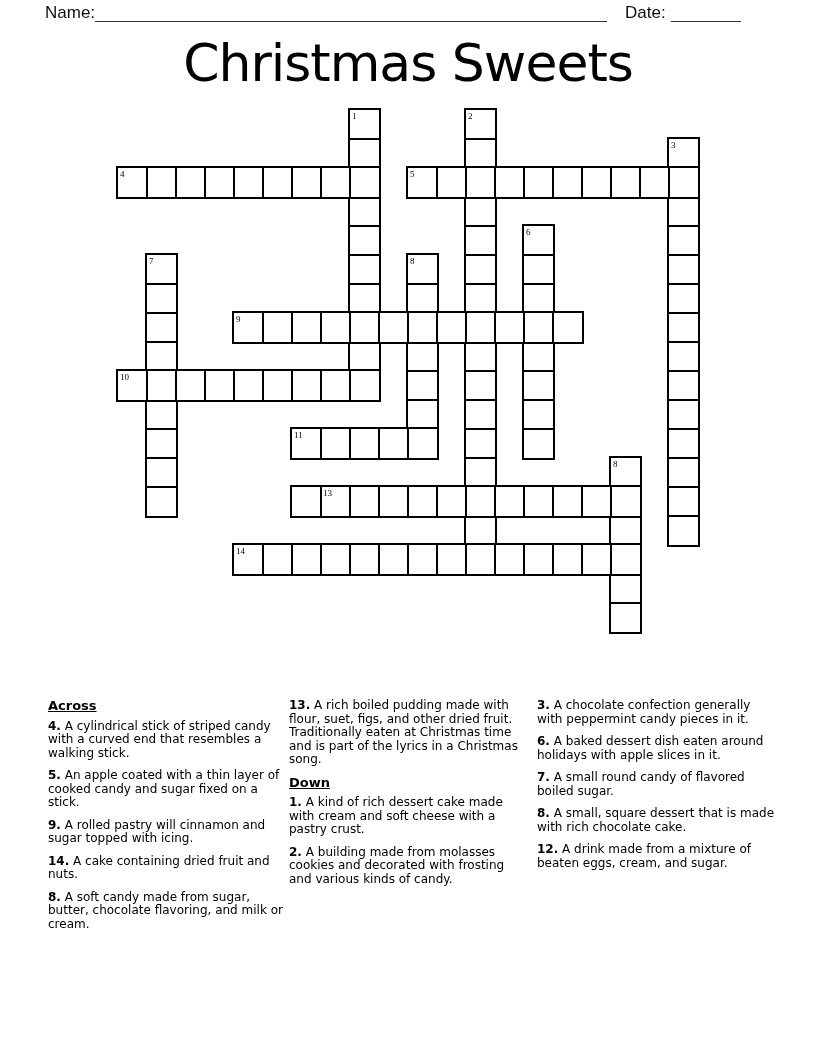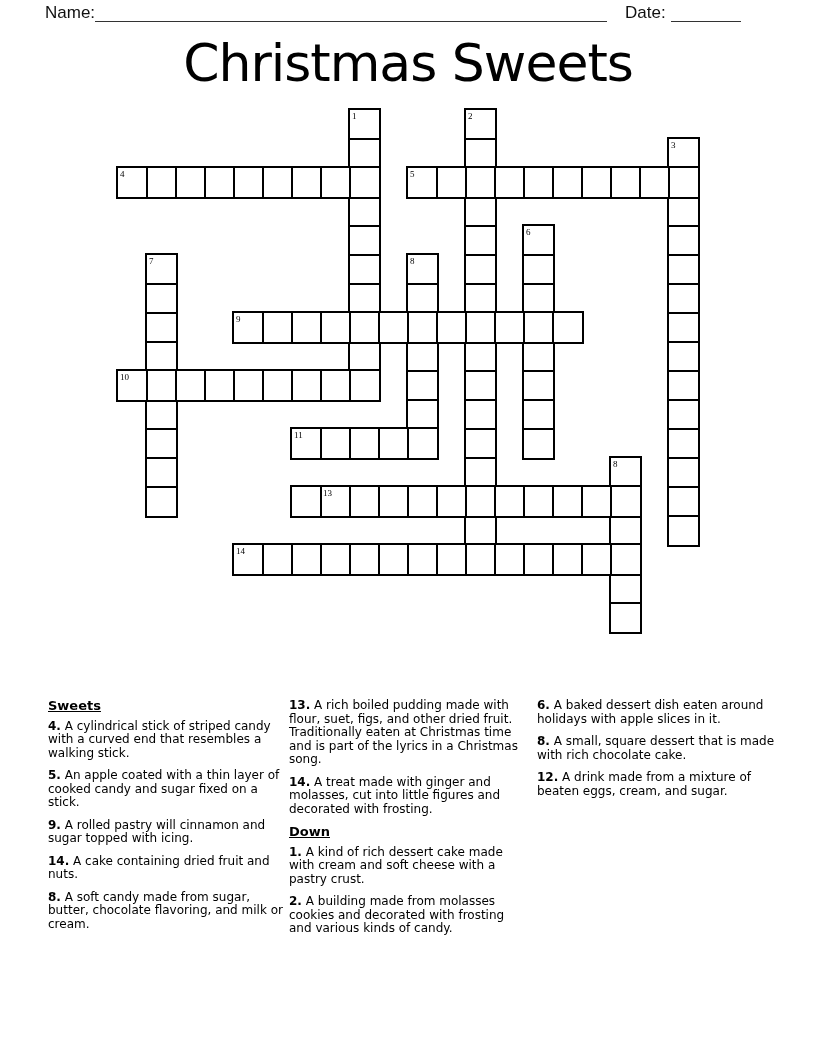--- a/index.html
+++ b/index.html
@@ -214,33 +214,34 @@
       <span class="cellnum" style="left: 408px; top: 255px;">8</span>
       <span class="cellnum" style="left: 234px; top: 313px;">9</span>
       <span class="cellnum" style="left: 118px; top: 371px;">10</span>
       <span class="cellnum" style="left: 292px; top: 429px;">11</span>
       <span class="cellnum" style="left: 611px; top: 458px;">8</span>
       <span class="cellnum" style="left: 292px; top: 487px; padding-left: 31px;">13</span>
       <span class="cellnum" style="left: 234px; top: 545px;">14</span>
     </div>
 
   <div id="clue-col-1" class="clue-col">
-      <div class="clue-heading">Sweets</div>
+      <div class="clue-heading">Across</div>
       <div class="clue"><b>4.</b> A cylindrical stick of striped candy with a curved end that resembles a walking stick.</div>
       <div class="clue"><b>5.</b> An apple coated with a thin layer of cooked candy and sugar fixed on a stick.</div>
       <div class="clue"><b>9.</b> A rolled pastry will cinnamon and sugar topped with icing.</div>
       <div class="clue"><b>14.</b> A cake containing dried fruit and nuts.</div>
       <div class="clue"><b>8.</b> A soft candy made from sugar, butter, chocolate flavoring, and milk or cream.</div>
     </div>
   <div id="clue-col-2" class="clue-col">
       <div class="clue"><b>13.</b> A rich boiled pudding made with flour, suet, figs, and other dried fruit. Traditionally eaten at Christmas time and is part of the lyrics in a Christmas song.</div>
-      <div class="clue"><b>14.</b> A treat made with ginger and molasses, cut into little figures and decorated with frosting.</div>
       <div class="clue-heading">Down</div>
       <div class="clue"><b>1.</b> A kind of rich dessert cake made with cream and soft cheese with a pastry crust.</div>
       <div class="clue"><b>2.</b> A building made from molasses cookies and decorated with frosting and various kinds of candy.</div>
     </div>
   <div id="clue-col-3" class="clue-col">
+      <div class="clue"><b>3.</b> A chocolate confection generally with peppermint candy pieces in it.</div>
       <div class="clue"><b>6.</b> A baked dessert dish eaten around holidays with apple slices in it.</div>
+      <div class="clue"><b>7.</b> A small round candy of flavored boiled sugar.</div>
       <div class="clue"><b>8.</b> A small, square dessert that is made with rich chocolate cake.</div>
       <div class="clue"><b>12.</b> A drink made from a mixture of beaten eggs, cream, and sugar.</div>
     </div>
 
 </div>
 
 </body></html>

